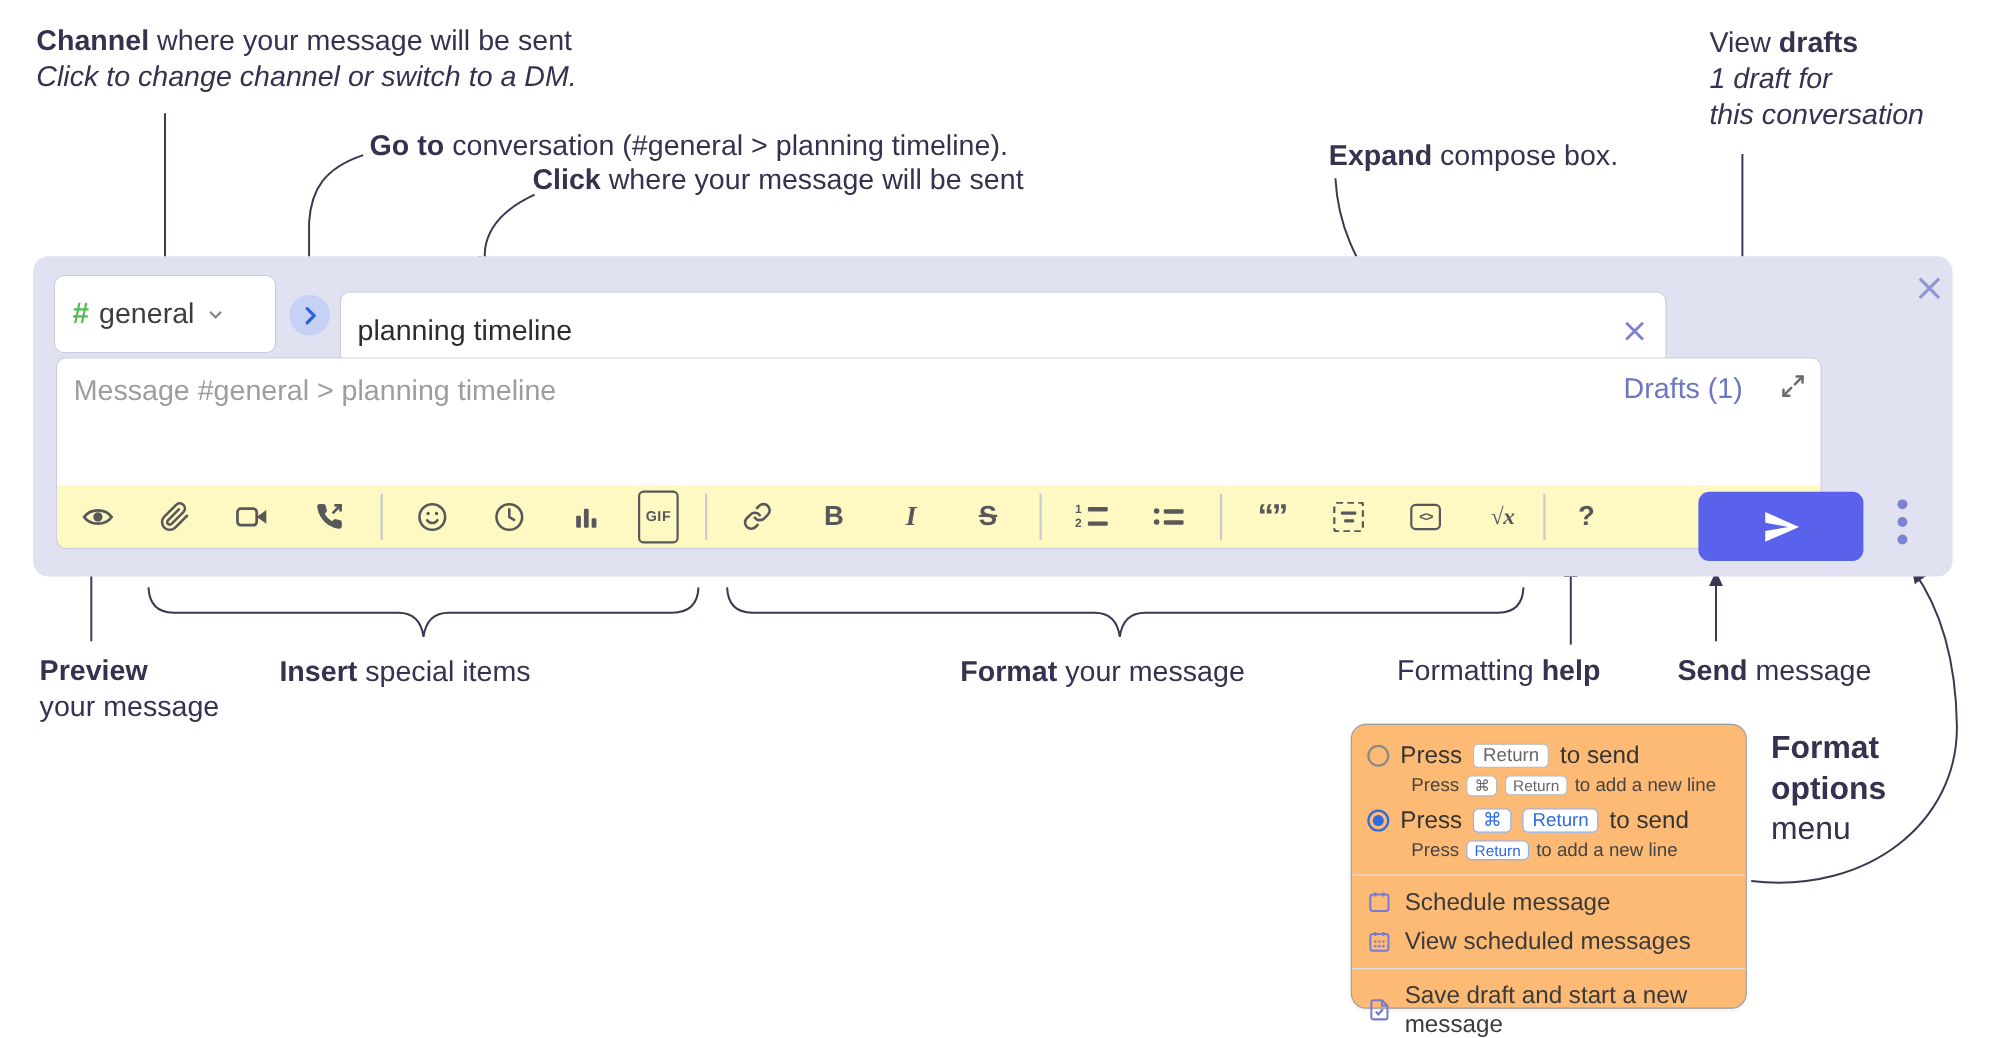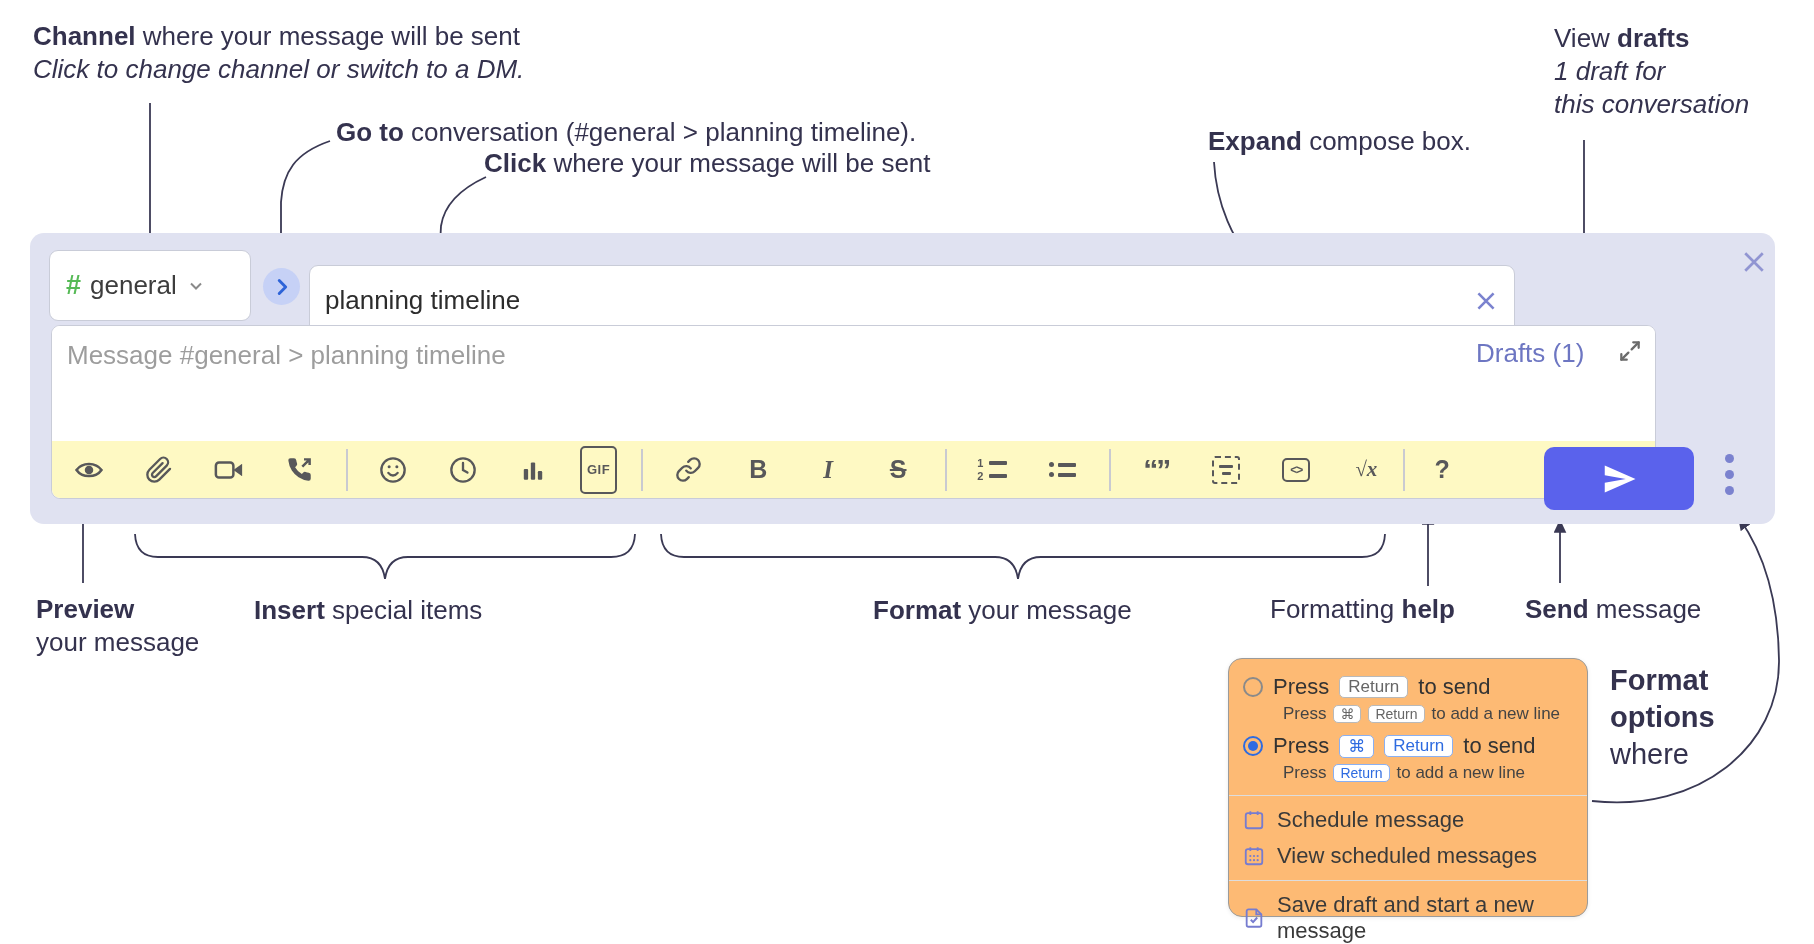--- a/index.html
+++ b/index.html
@@ -125,21 +125,21 @@
 </div>
 <div class="abs ann" style="left:1270px;top:593px;">
   <span>Formatting </span><b>help</b>
 </div>
 <div class="abs ann" style="left:1525px;top:593px;">
   <b>Send</b><span> message</span>
 </div>
 <div class="abs ann" style="left:1610px;top:662px;line-height:37px;font-size:29px;">
   <div><b>Format</b></div>
   <div><b>options</b></div>
-  <div>where</div>
+  <div>menu</div>
 </div>
 
 <div class="abs compose">
 
   <div class="whitebox chip">
     <span class="hash">#</span>
     <span>general</span>
     <svg width="20" height="20" viewBox="0 0 24 24">
       <polyline points="6 9 12 15 18 9" fill="none" stroke="#8a8a8a" stroke-width="2.4"></polyline>
     </svg>

